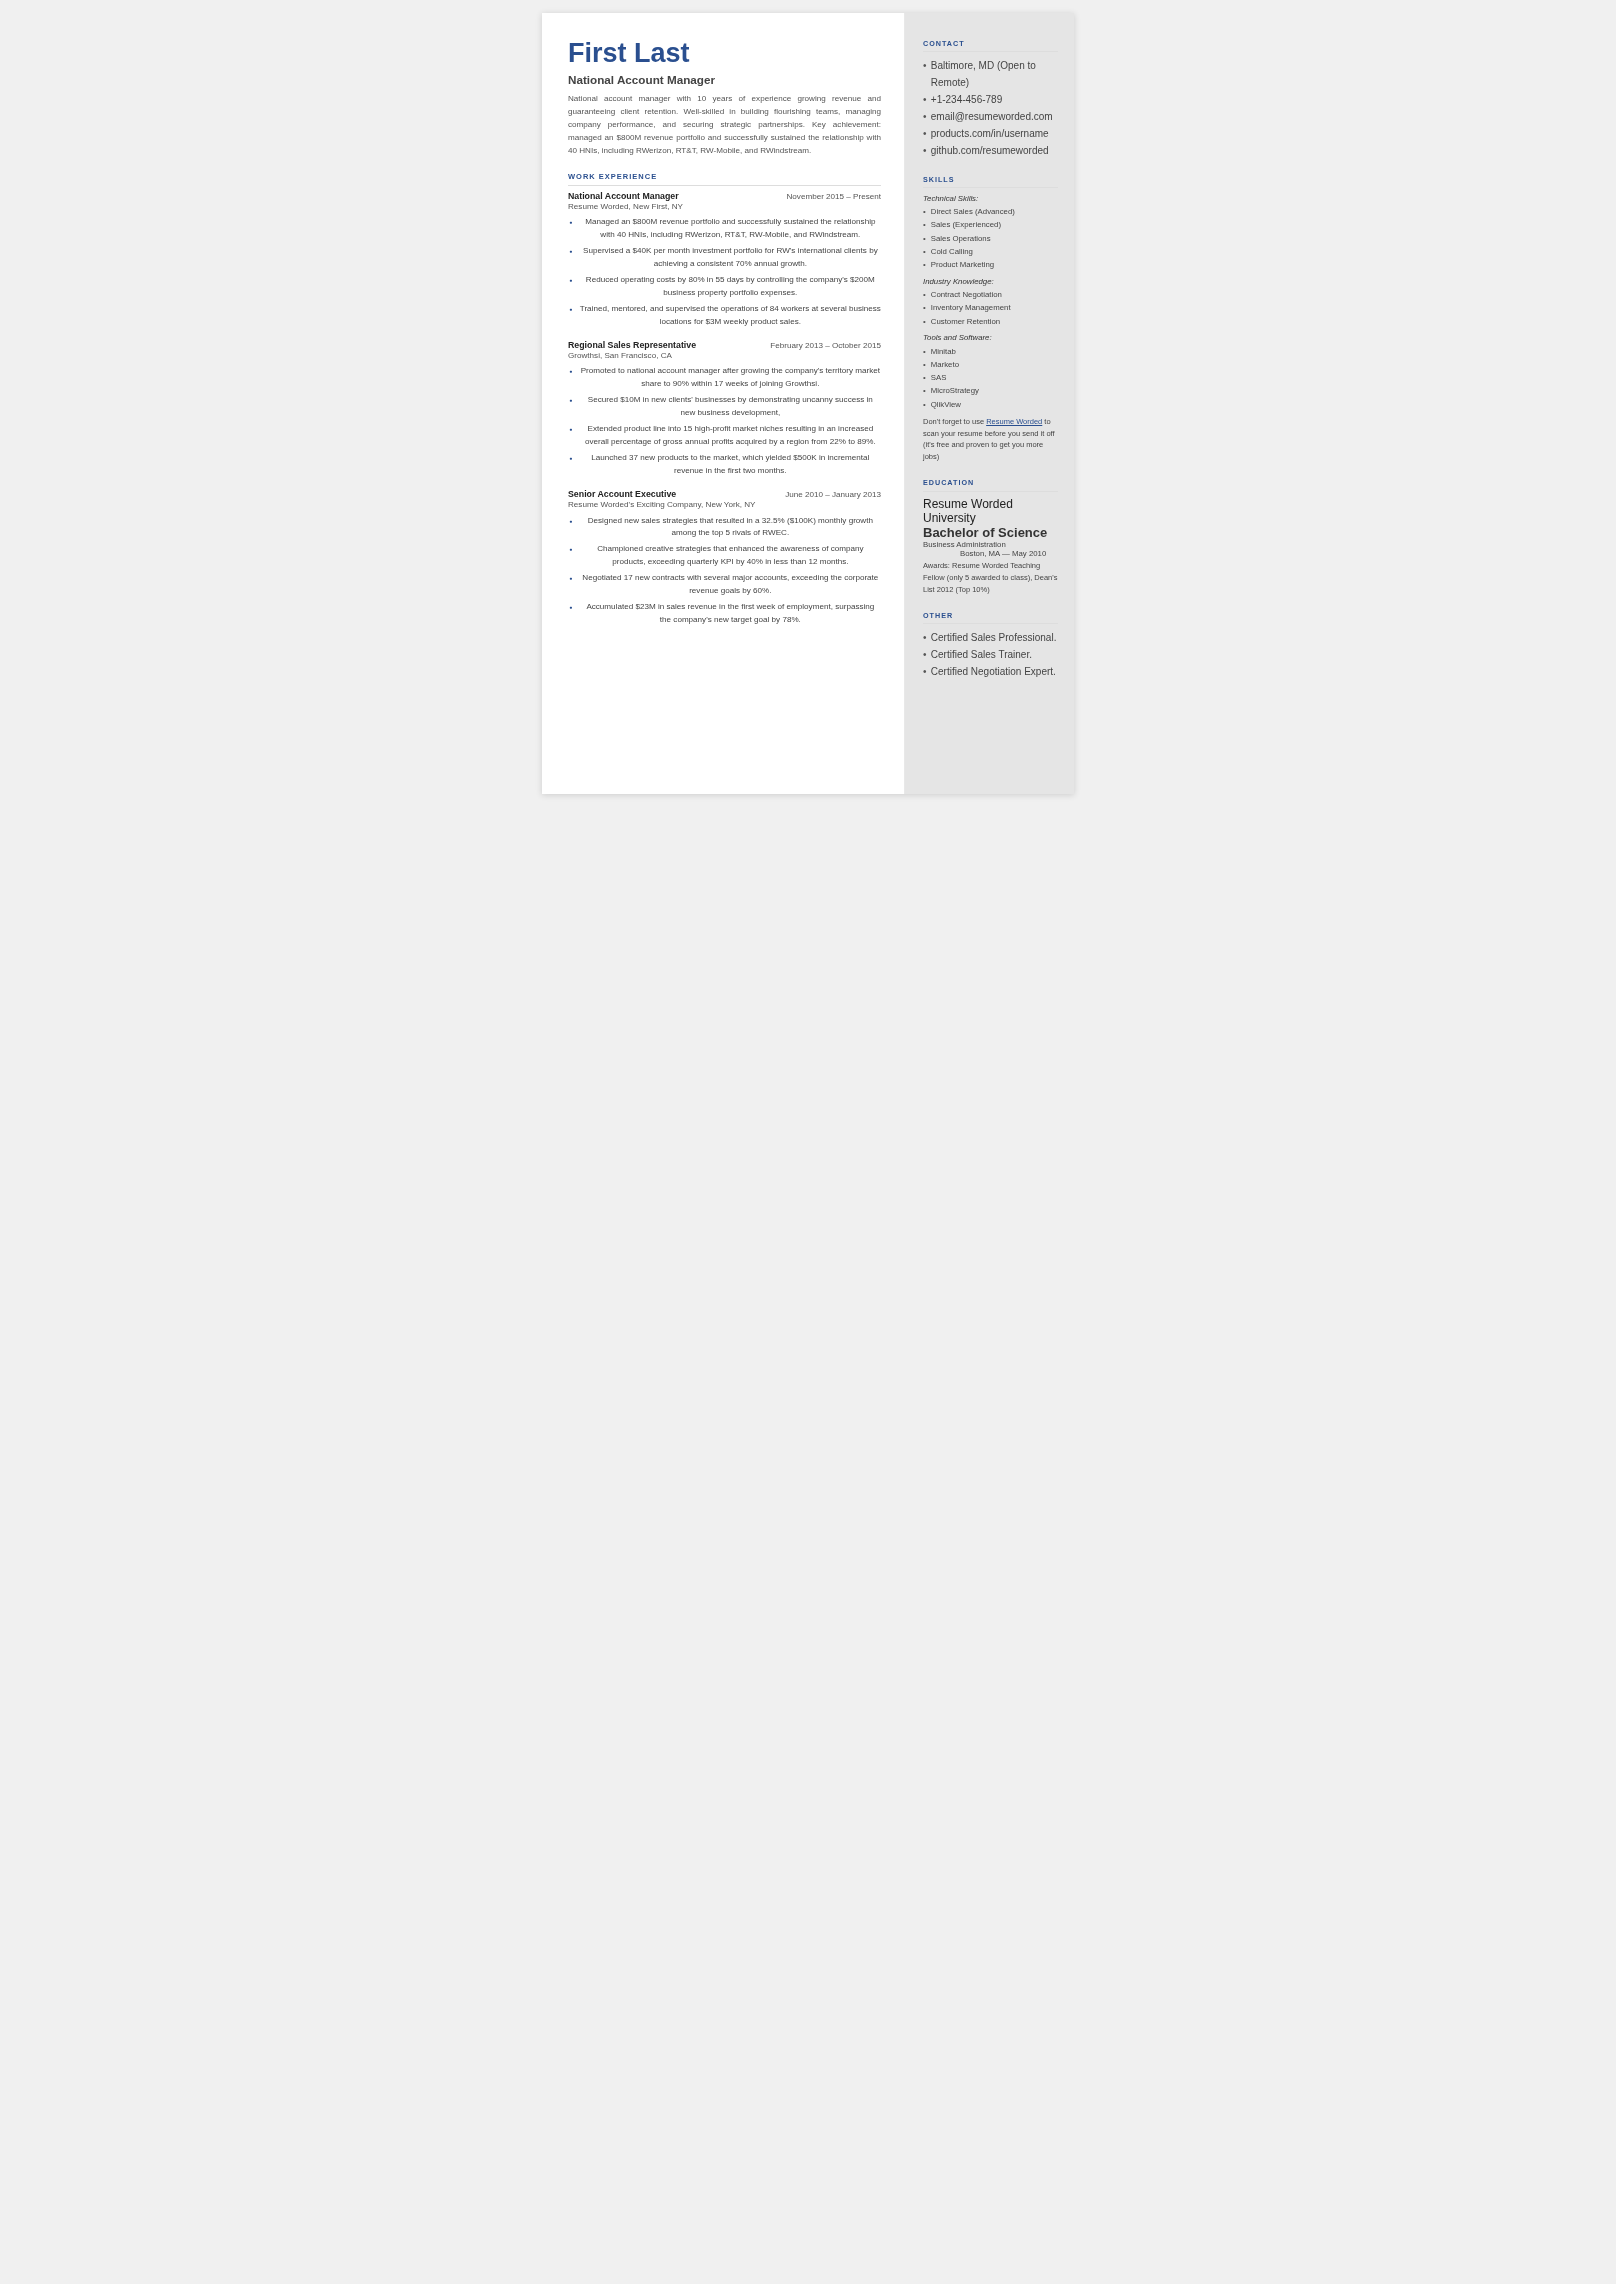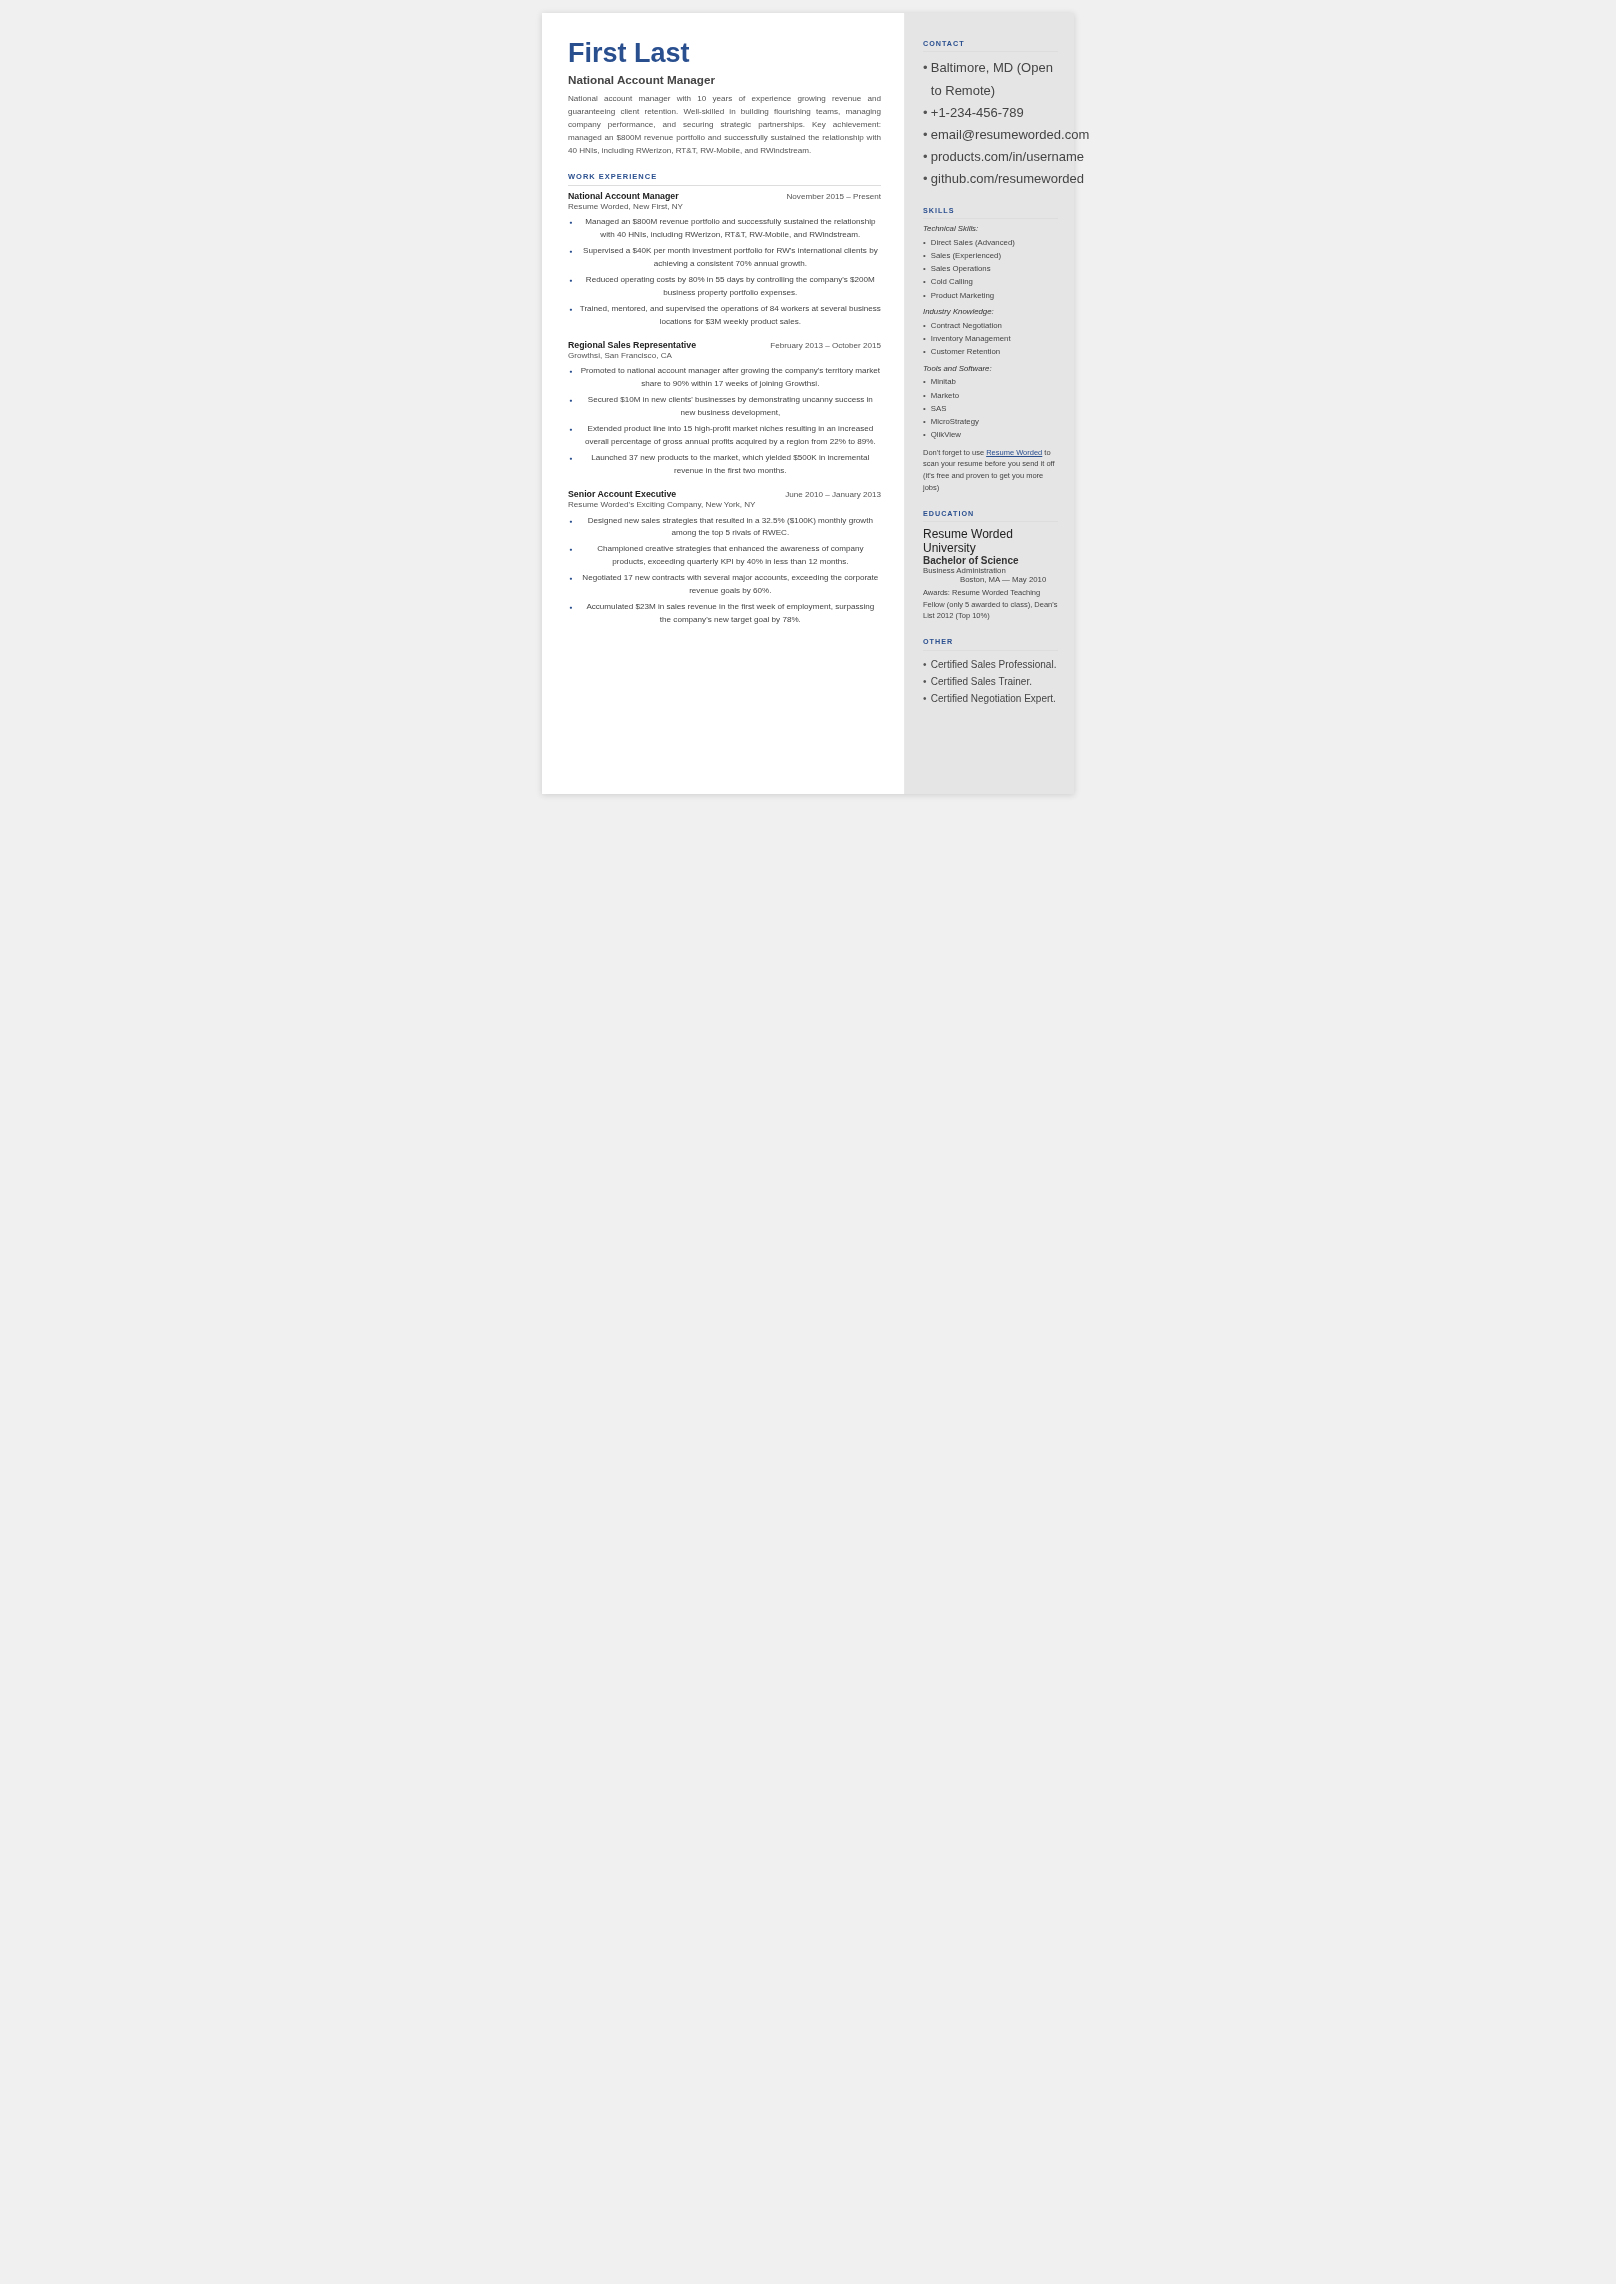--- a/index.html
+++ b/index.html
@@ -114,21 +114,21 @@
       text-transform: uppercase;
       margin-bottom: 5.2px;
       padding-bottom: 3.3px;
       border-bottom: 1px solid #ddd;
     }
     .contact-list {
       list-style: none;
       padding: 0;
     }
     .contact-list li {
-      font-size: 13px;
+      font-size: 10px;
       color: #444;
       line-height: 1.7;
       padding-left: 7.8px;
       position: relative;
     }
     .contact-list li::before {
       content: '•';
       position: absolute;
       left: 0;
       color: #555;
@@ -168,21 +168,21 @@
       color: #2a4f8f;
       text-decoration: underline;
     }
     .edu-school {
       font-size: 12px;
       font-weight: 400;
       color: #222;
       margin-bottom: 0;
     }
     .edu-degree {
-      font-size: 10px;
+      font-size: 13px;
       font-weight: 600;
       color: #333;
     }
     .edu-field {
       font-size: 7.8px;
       color: #444;
     }
     .edu-location {
       font-size: 7.8px;
       color: #444;

